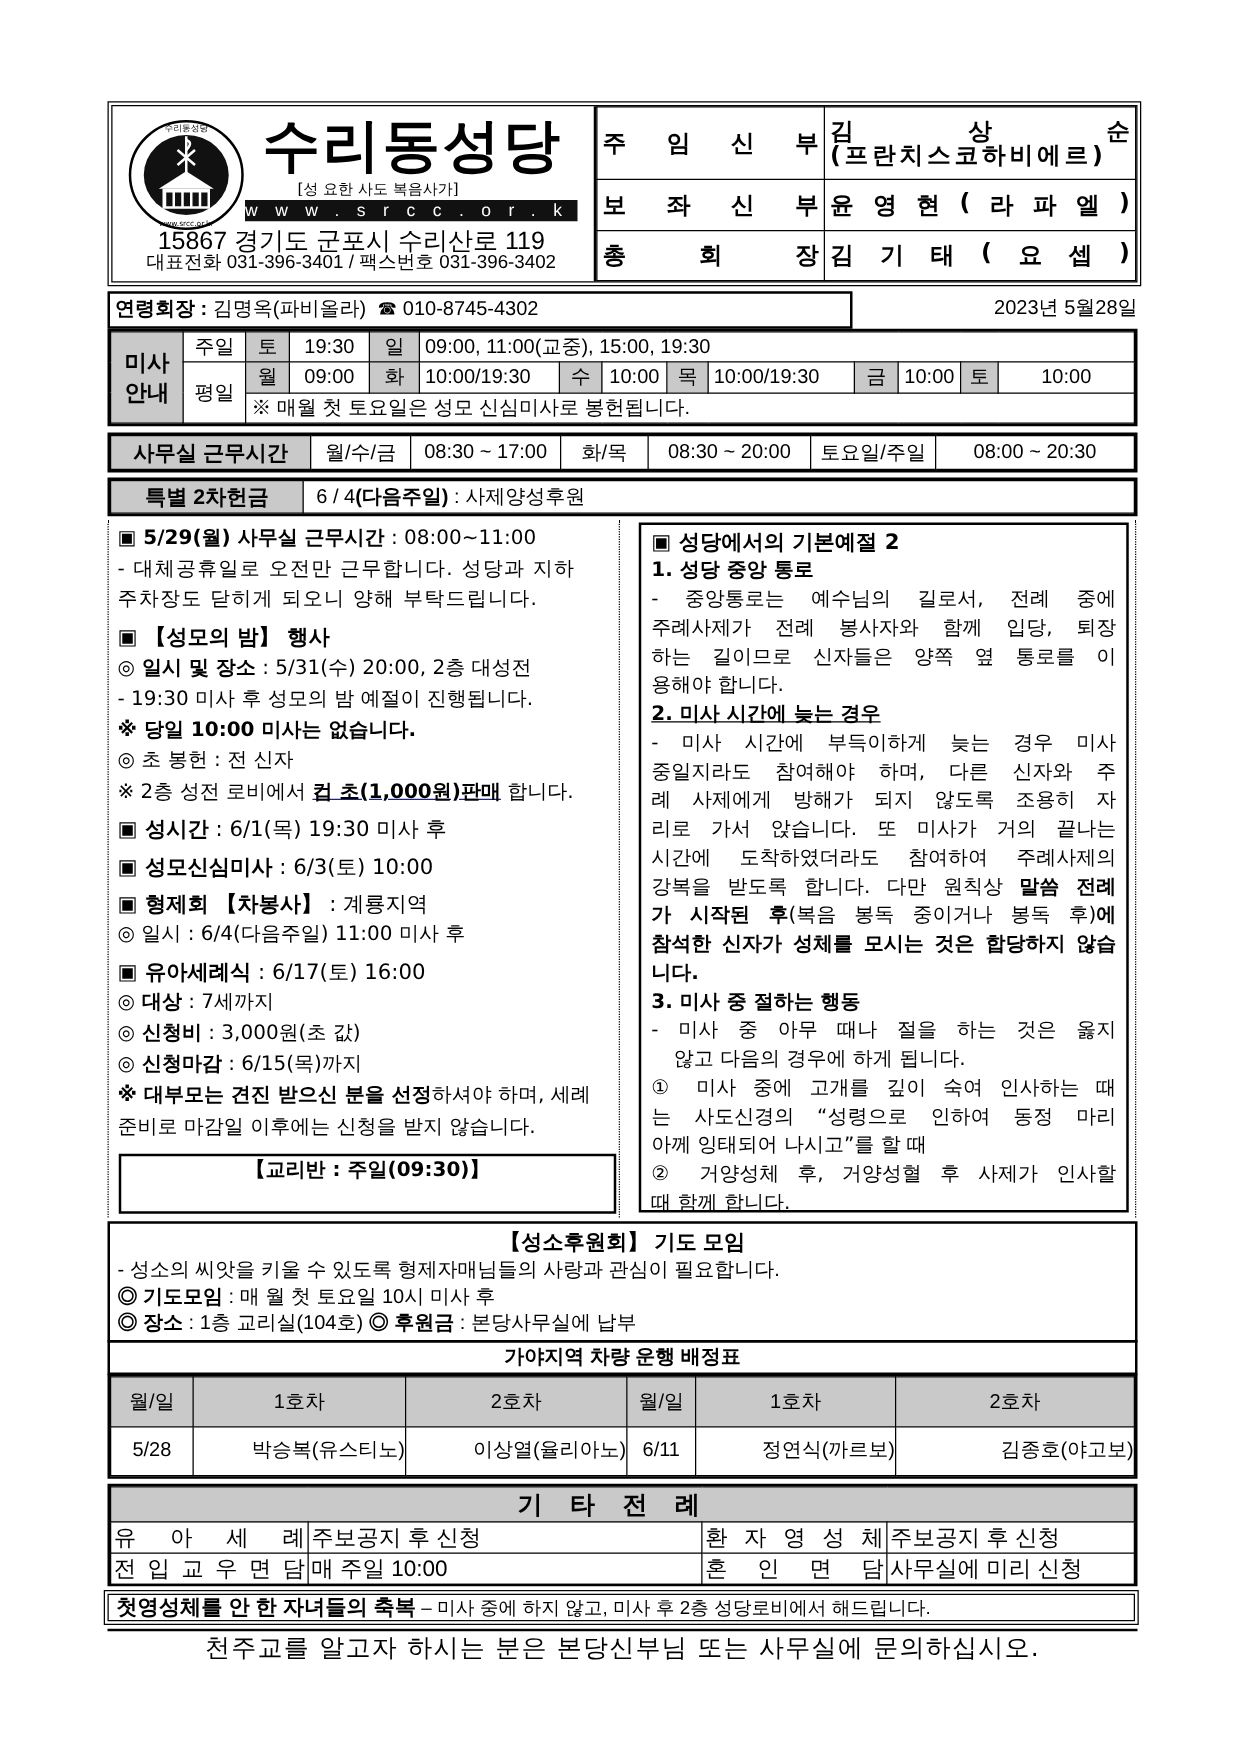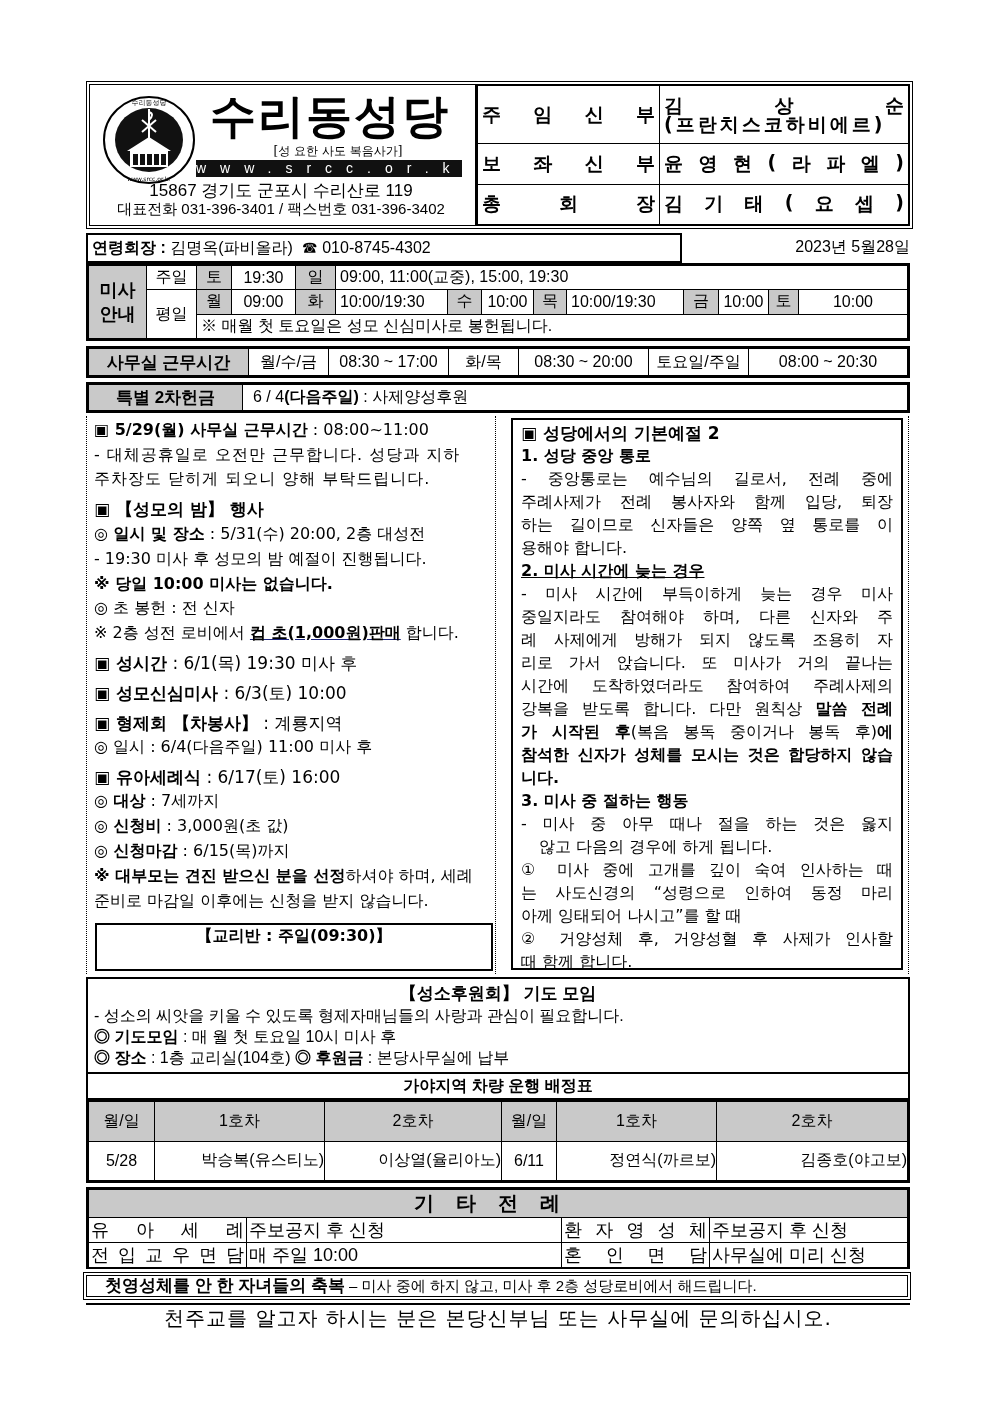--- a/index.html
+++ b/index.html
@@ -5,23 +5,23 @@
   * { box-sizing: border-box; margin: 0; padding: 0; }
   html, body { width: 992px; height: 1403px; background: #fff; }
   body { position: relative; font-family: "DejaVu Sans", sans-serif; color: #000; overflow: hidden; }
   .abs { position: absolute; }
   .cond { font-family: "Liberation Sans", sans-serif; }
 
   
   .hdr-outer { left: 86px; top: 81px; width: 827px; height: 148px; border: 3px double #000; border-width: 4px; border-style: double; }
   .logo { left: 102px; top: 95px; width: 94px; height: 90px; }
   .title { left: 205px; top: 86px; width: 250px; font-size: 46px; font-weight: bold; letter-spacing: 2px; text-align: center; font-family: "DejaVu Serif", serif; }
-  .subtitle { left: 238px; top: 143px; width: 200px; text-align: center; font-size: 12px; font-family: "DejaVu Serif", serif; }
+  .subtitle { left: 238px; top: 143px; width: 200px; text-align: left; font-size: 12px; font-family: "DejaVu Serif", serif; }
   .url-bar { left: 196px; top: 160px; width: 266px; height: 17px; background: #111; color: #fff; font-size: 14px; letter-spacing: 14px; text-align: center; line-height: 17px; font-family: "Liberation Sans", sans-serif; }
-  .addr { left: 96px; top: 179px; width: 370px; text-align: center; font-size: 17px; font-family: "Liberation Sans", sans-serif; }
+  .addr { left: 96px; top: 179px; width: 370px; text-align: center; font-size: 20px; font-family: "Liberation Sans", sans-serif; }
   .tel { left: 96px; top: 200px; width: 370px; text-align: center; font-size: 15px; font-family: "Liberation Sans", sans-serif; }
 
   .clergy { left: 475px; top: 85px; width: 434px; height: 140px; border-left: 2px solid #000; }
   .clergy table { width: 100%; height: 100%; border-collapse: collapse; }
   .clergy td { border: 1px solid #000; font-size: 19px; font-weight: bold; padding: 0 4px; }
   .clergy td.role { width: 182px; }
   .spread { display: flex; justify-content: space-between; }
   .spread span { display: inline-block; }
 
   
@@ -63,21 +63,21 @@
   .bus td { border: 1px solid #000; text-align: right; padding-left: 10px; }
   .bus td.c { text-align: center; padding-left: 0; }
   .bus tr.head td { background: #c9c9c9; text-align: center; padding-left: 0; }
 
   
   .rites { left: 86px; top: 1187px; width: 824px; height: 82px; border: 2px solid #000; }
   .rites table { width: 100%; height: 100%; border-collapse: collapse; font-size: 18px; }
   .rites td { border: 1px solid #000; padding: 0 2px; }
   .rites tr.head td { background: #c9c9c9; text-align: center; font-weight: bold; font-size: 20px; letter-spacing: 22px; }
 
-  .blessing { left: 83px; top: 1272px; width: 828px; height: 28px; border: 4px double #000; font-size: 15px; line-height: 20px; padding-left: 18px; white-space: nowrap; }
+  .blessing { left: 83px; top: 1272px; width: 828px; height: 28px; border: 4px double #000; font-size: 15px; line-height: 20px; padding-left: 6px; white-space: nowrap; }
   .footer-line { left: 86px; top: 1303px; width: 824px; border-top: 2px solid #000; }
   .footer { left: 86px; top: 1305px; width: 824px; text-align: center; font-size: 20px; letter-spacing: 1px; }
 </style>
 </head>
 <body>
 
 <div class="abs hdr-outer"></div>
 
 <svg class="abs logo" viewBox="0 0 94 90">
   <ellipse cx="47" cy="45" rx="45" ry="43" fill="#fff" stroke="#000" stroke-width="2"></ellipse>

